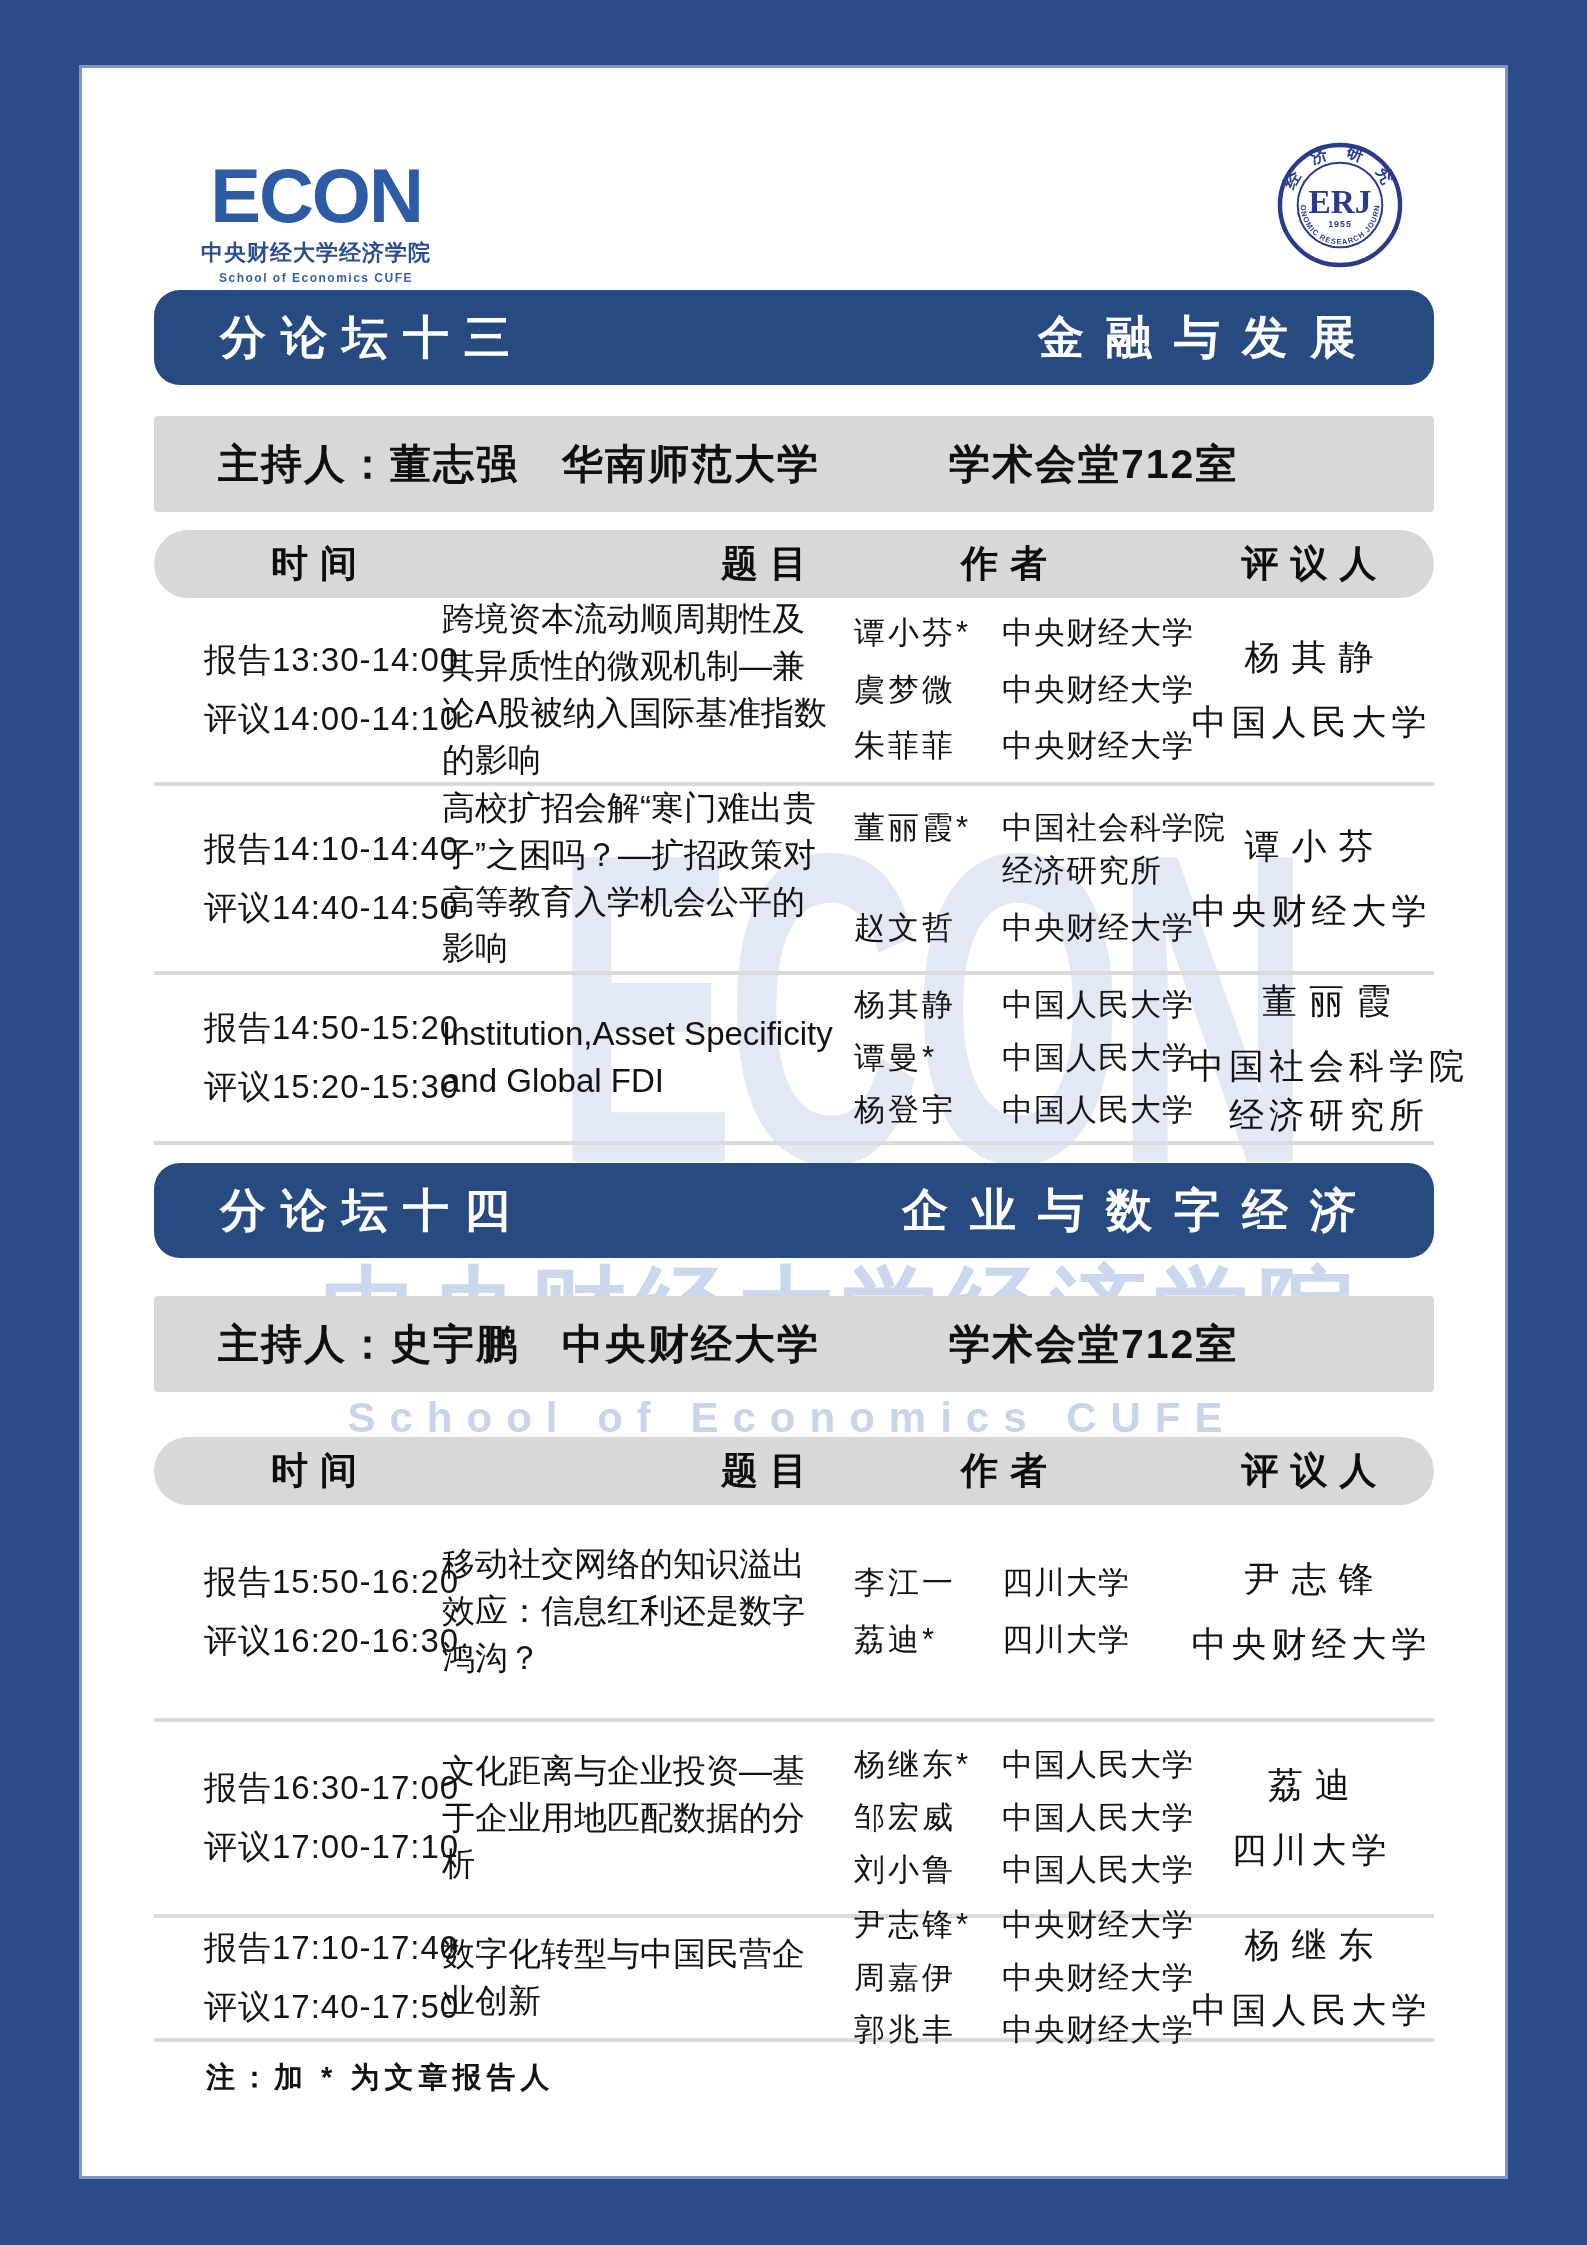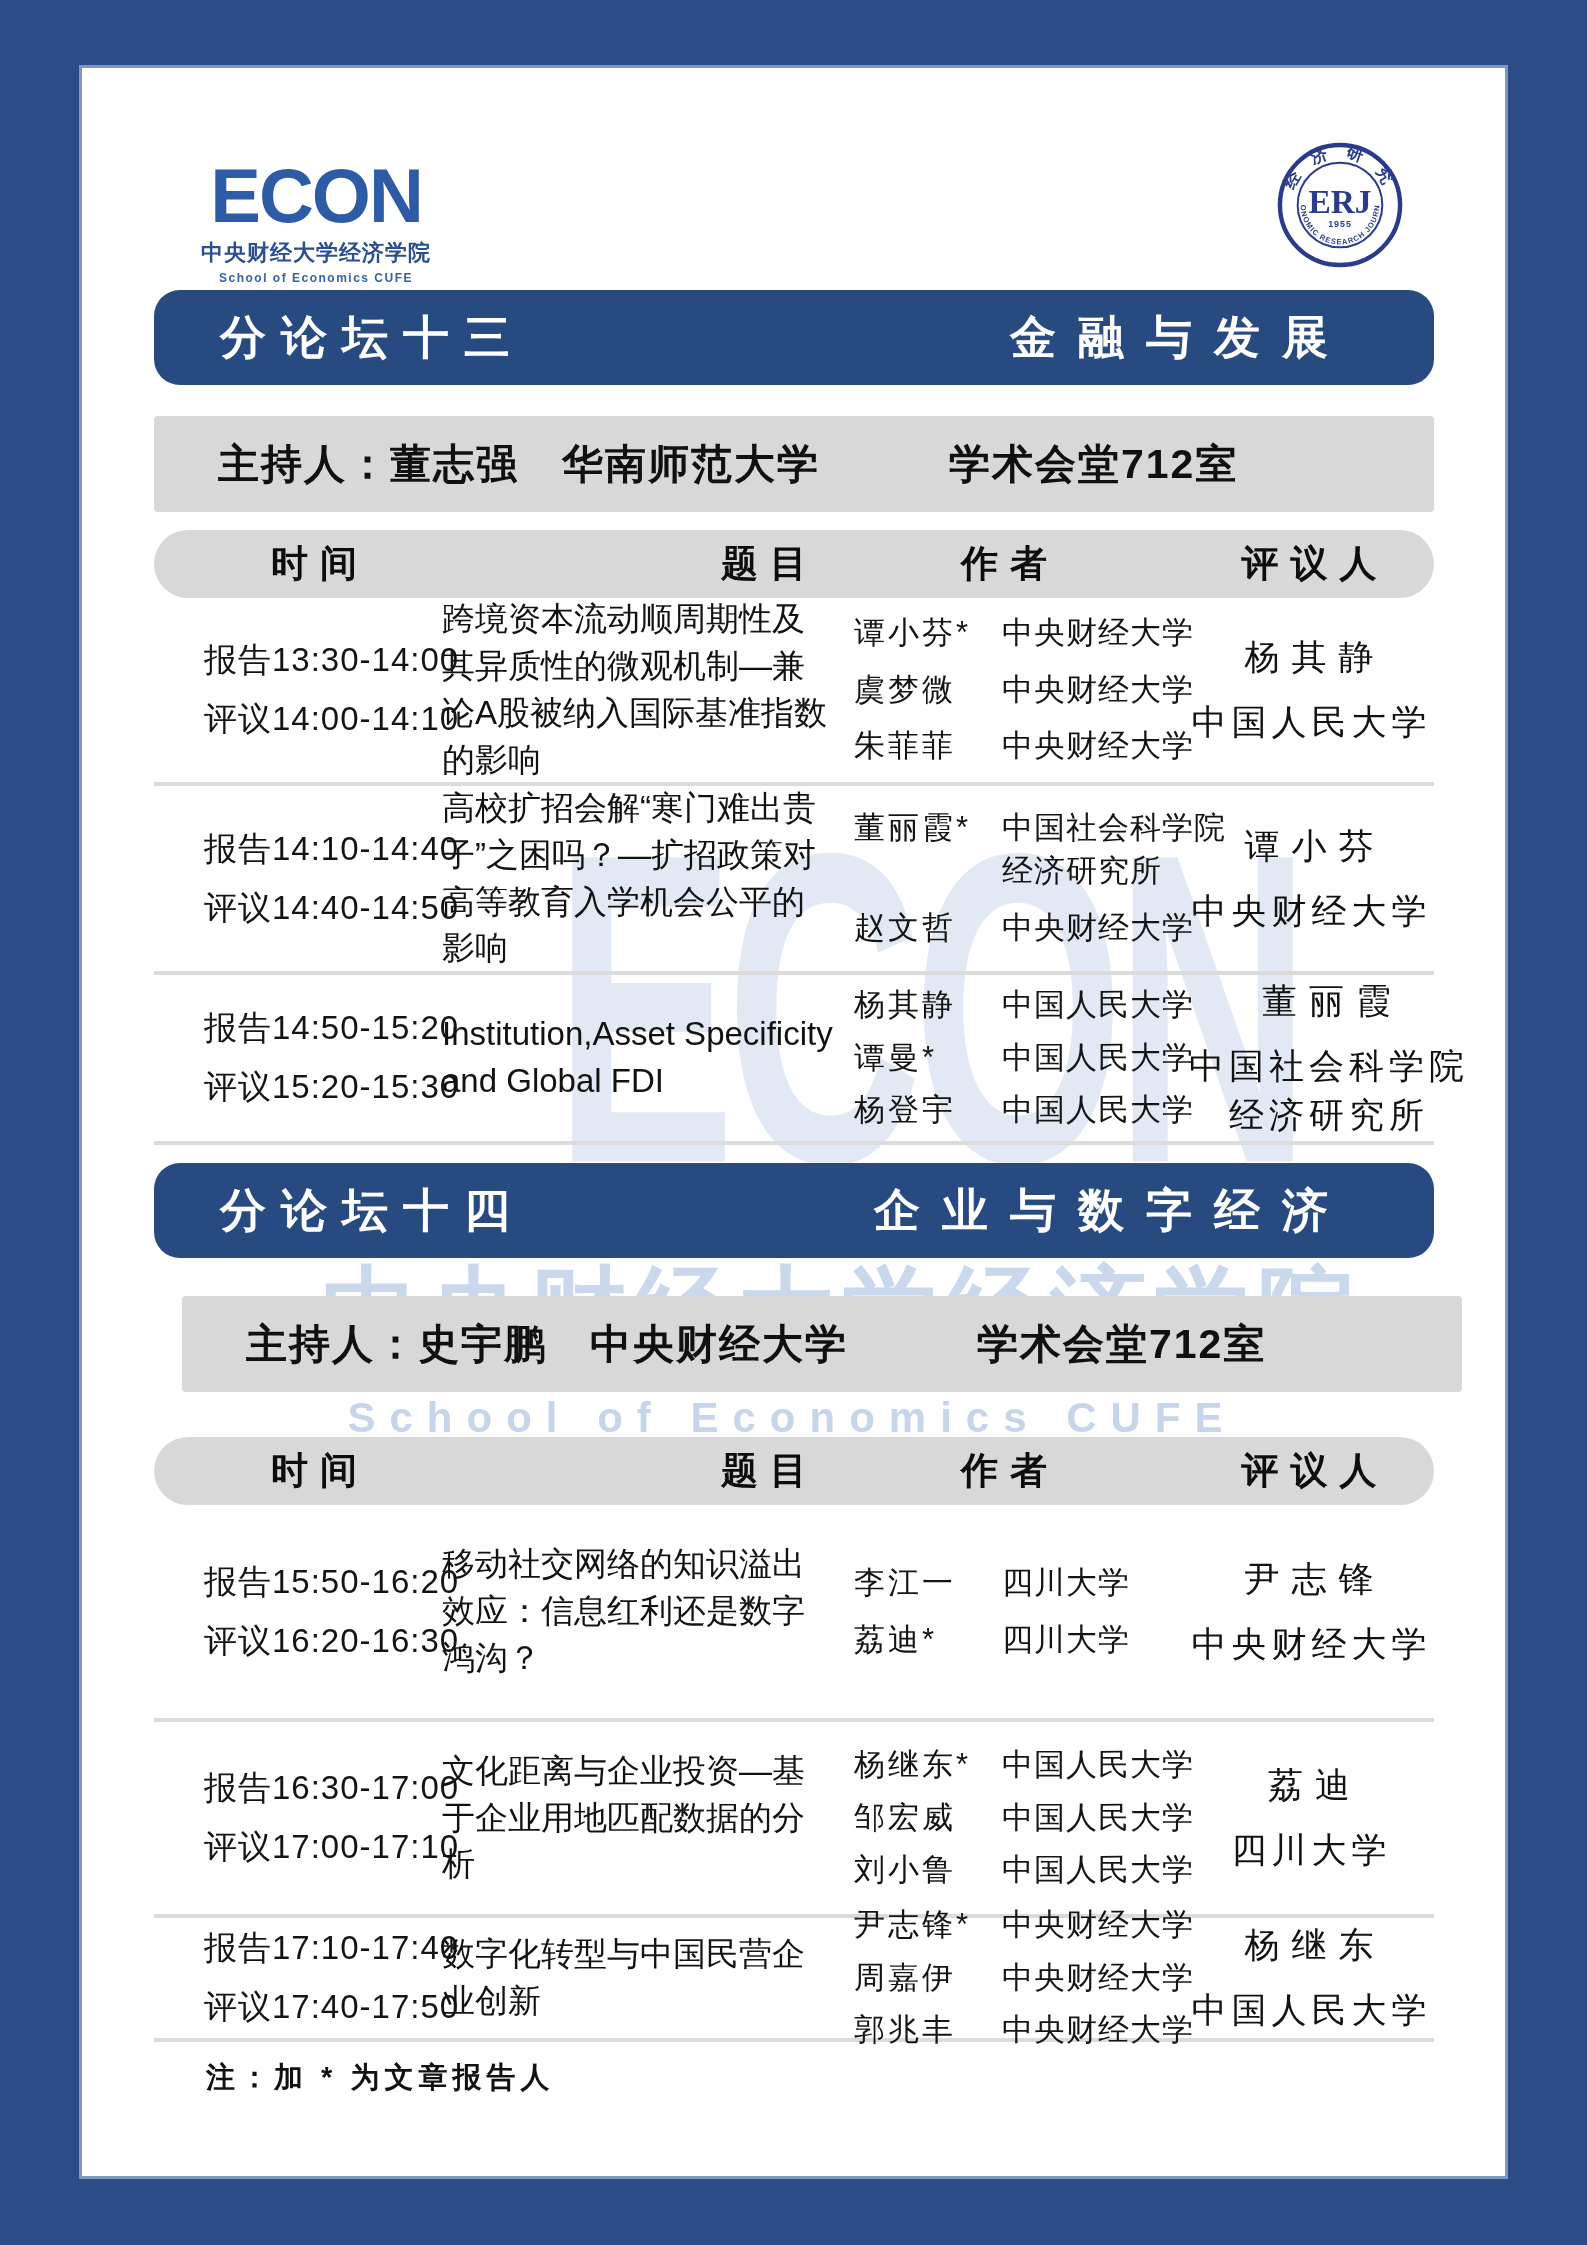--- a/index.html
+++ b/index.html
@@ -18,21 +18,21 @@
   
   .econ-logo{position:absolute;left:108px;top:90px;width:252px;text-align:center;}
   .econ-acronym{font-size:76px;font-weight:900;line-height:1;letter-spacing:-2px;color:#2E5BA5;}
   .econ-cn{font-size:22px;font-weight:700;color:#2B4E8F;letter-spacing:1px;margin-top:4px;white-space:nowrap;}
   .econ-en{font-size:12px;font-weight:700;color:#3563A8;letter-spacing:1.5px;margin-top:3px;white-space:nowrap;}
   .erj{position:absolute;left:1194px;top:73px;width:128px;height:128px;}
 
   
   .session-bar{position:absolute;left:72px;width:1280px;height:95px;background:#274A80;border-radius:26px;
                color:#fff;font-weight:700;font-size:46px;display:flex;justify-content:space-between;
-               align-items:center;padding:0 84px 0 66px;box-sizing:border-box;}
+               align-items:center;padding:0 56px 0 66px;box-sizing:border-box;}
   .session-bar .lbl-left{letter-spacing:15px;white-space:nowrap;}
   .session-bar .lbl-right{letter-spacing:22px;white-space:nowrap;}
   .mod-bar{position:absolute;left:72px;width:1280px;height:96px;background:#D8D8D8;border-radius:4px;
            display:flex;align-items:center;padding-left:64px;box-sizing:border-box;
            font-weight:700;font-size:41px;letter-spacing:2px;color:#101010;white-space:nowrap;}
   .hdr-bar{position:absolute;left:72px;width:1280px;height:68px;background:#D8D8D8;border-radius:34px;}
   .hdr-bar span{position:absolute;top:50%;transform:translate(-50%,-50%);font-weight:700;font-size:37px;
                 letter-spacing:12px;padding-left:12px;white-space:nowrap;color:#0d0d0d;}
 
   
@@ -182,21 +182,21 @@
         </div>
       </div>
 
     </div>
 
     <div class="session-bar" style="top:1095px;font-family:Liberation Mono, monospace;">
       <span class="lbl-left">分论坛十四</span>
       <span class="lbl-right">企业与数字经济</span>
     </div>
 
-    <div class="mod-bar" style="top:1228px;margin-left:28px;">
+    <div class="mod-bar" style="top:1228px;">
       <span>主持人：史宇鹏　中央财经大学　　　学术会堂712室</span>
     </div>
 
     <div class="hdr-bar" style="top:1369px;">
       <span style="left:160px;">时间</span>
       <span style="left:610px;">题目</span>
       <span style="left:850px;">作者</span>
       <span style="left:1155px;">评议人</span>
     </div>
 

